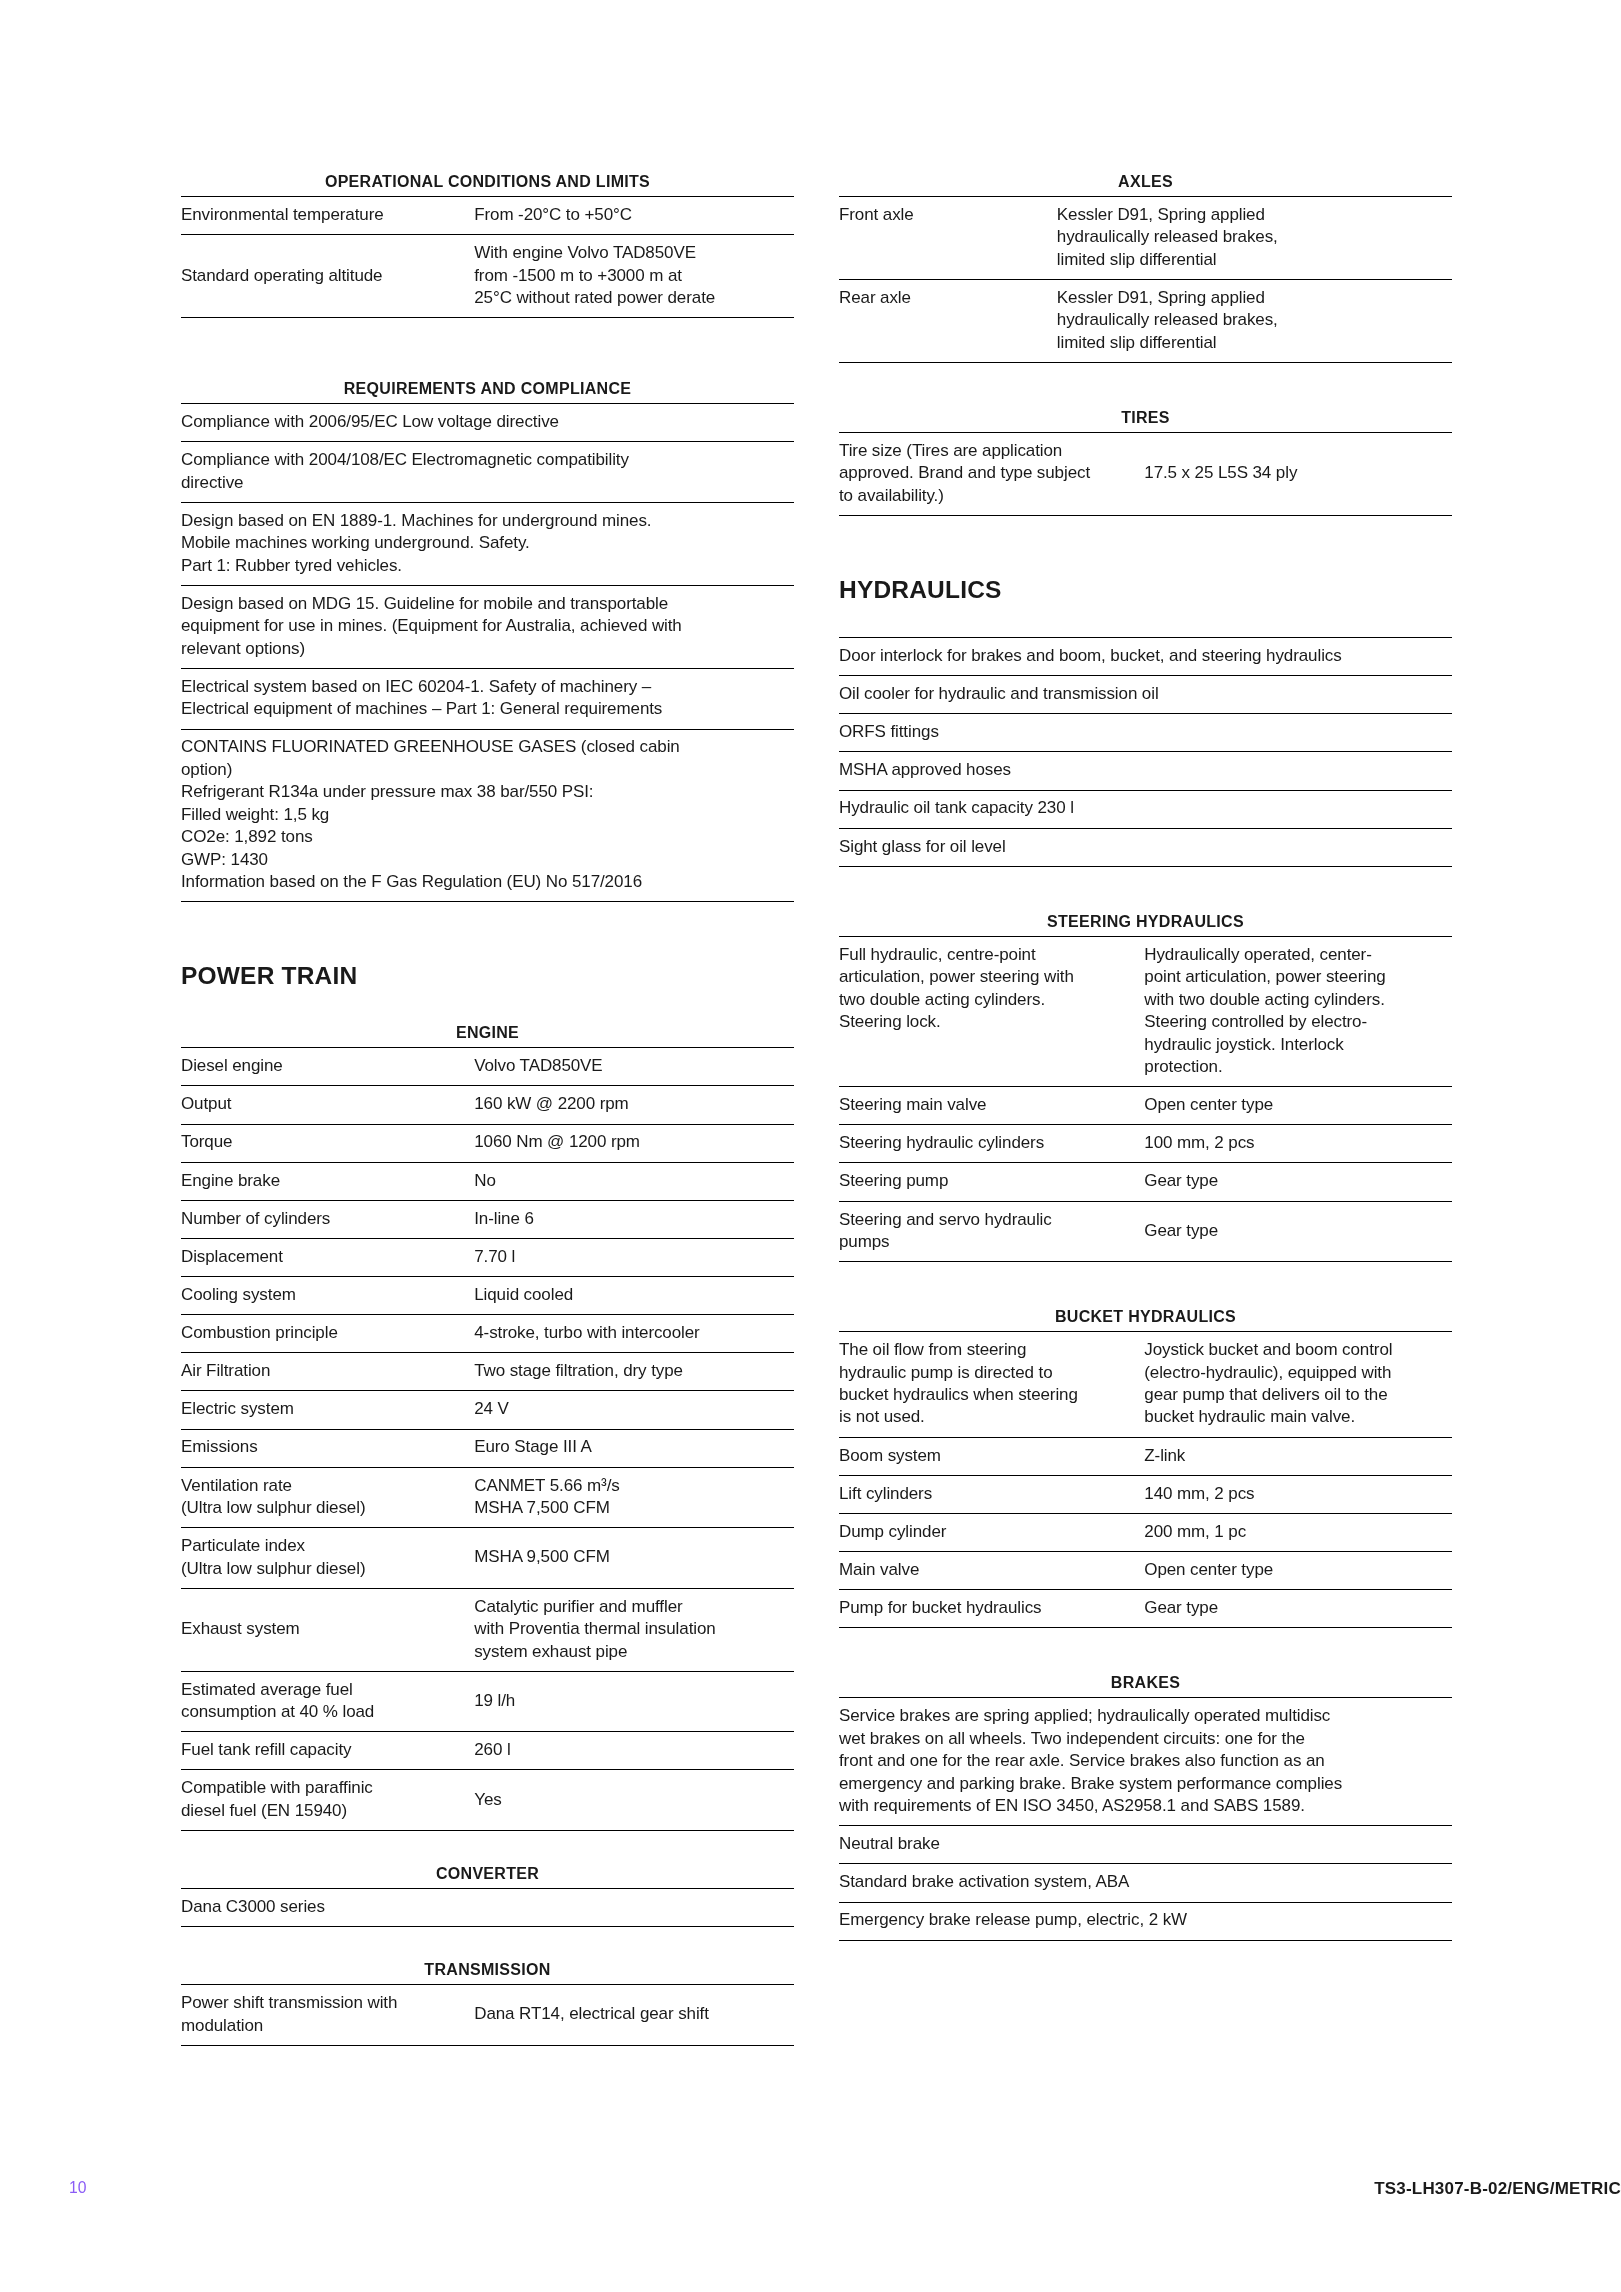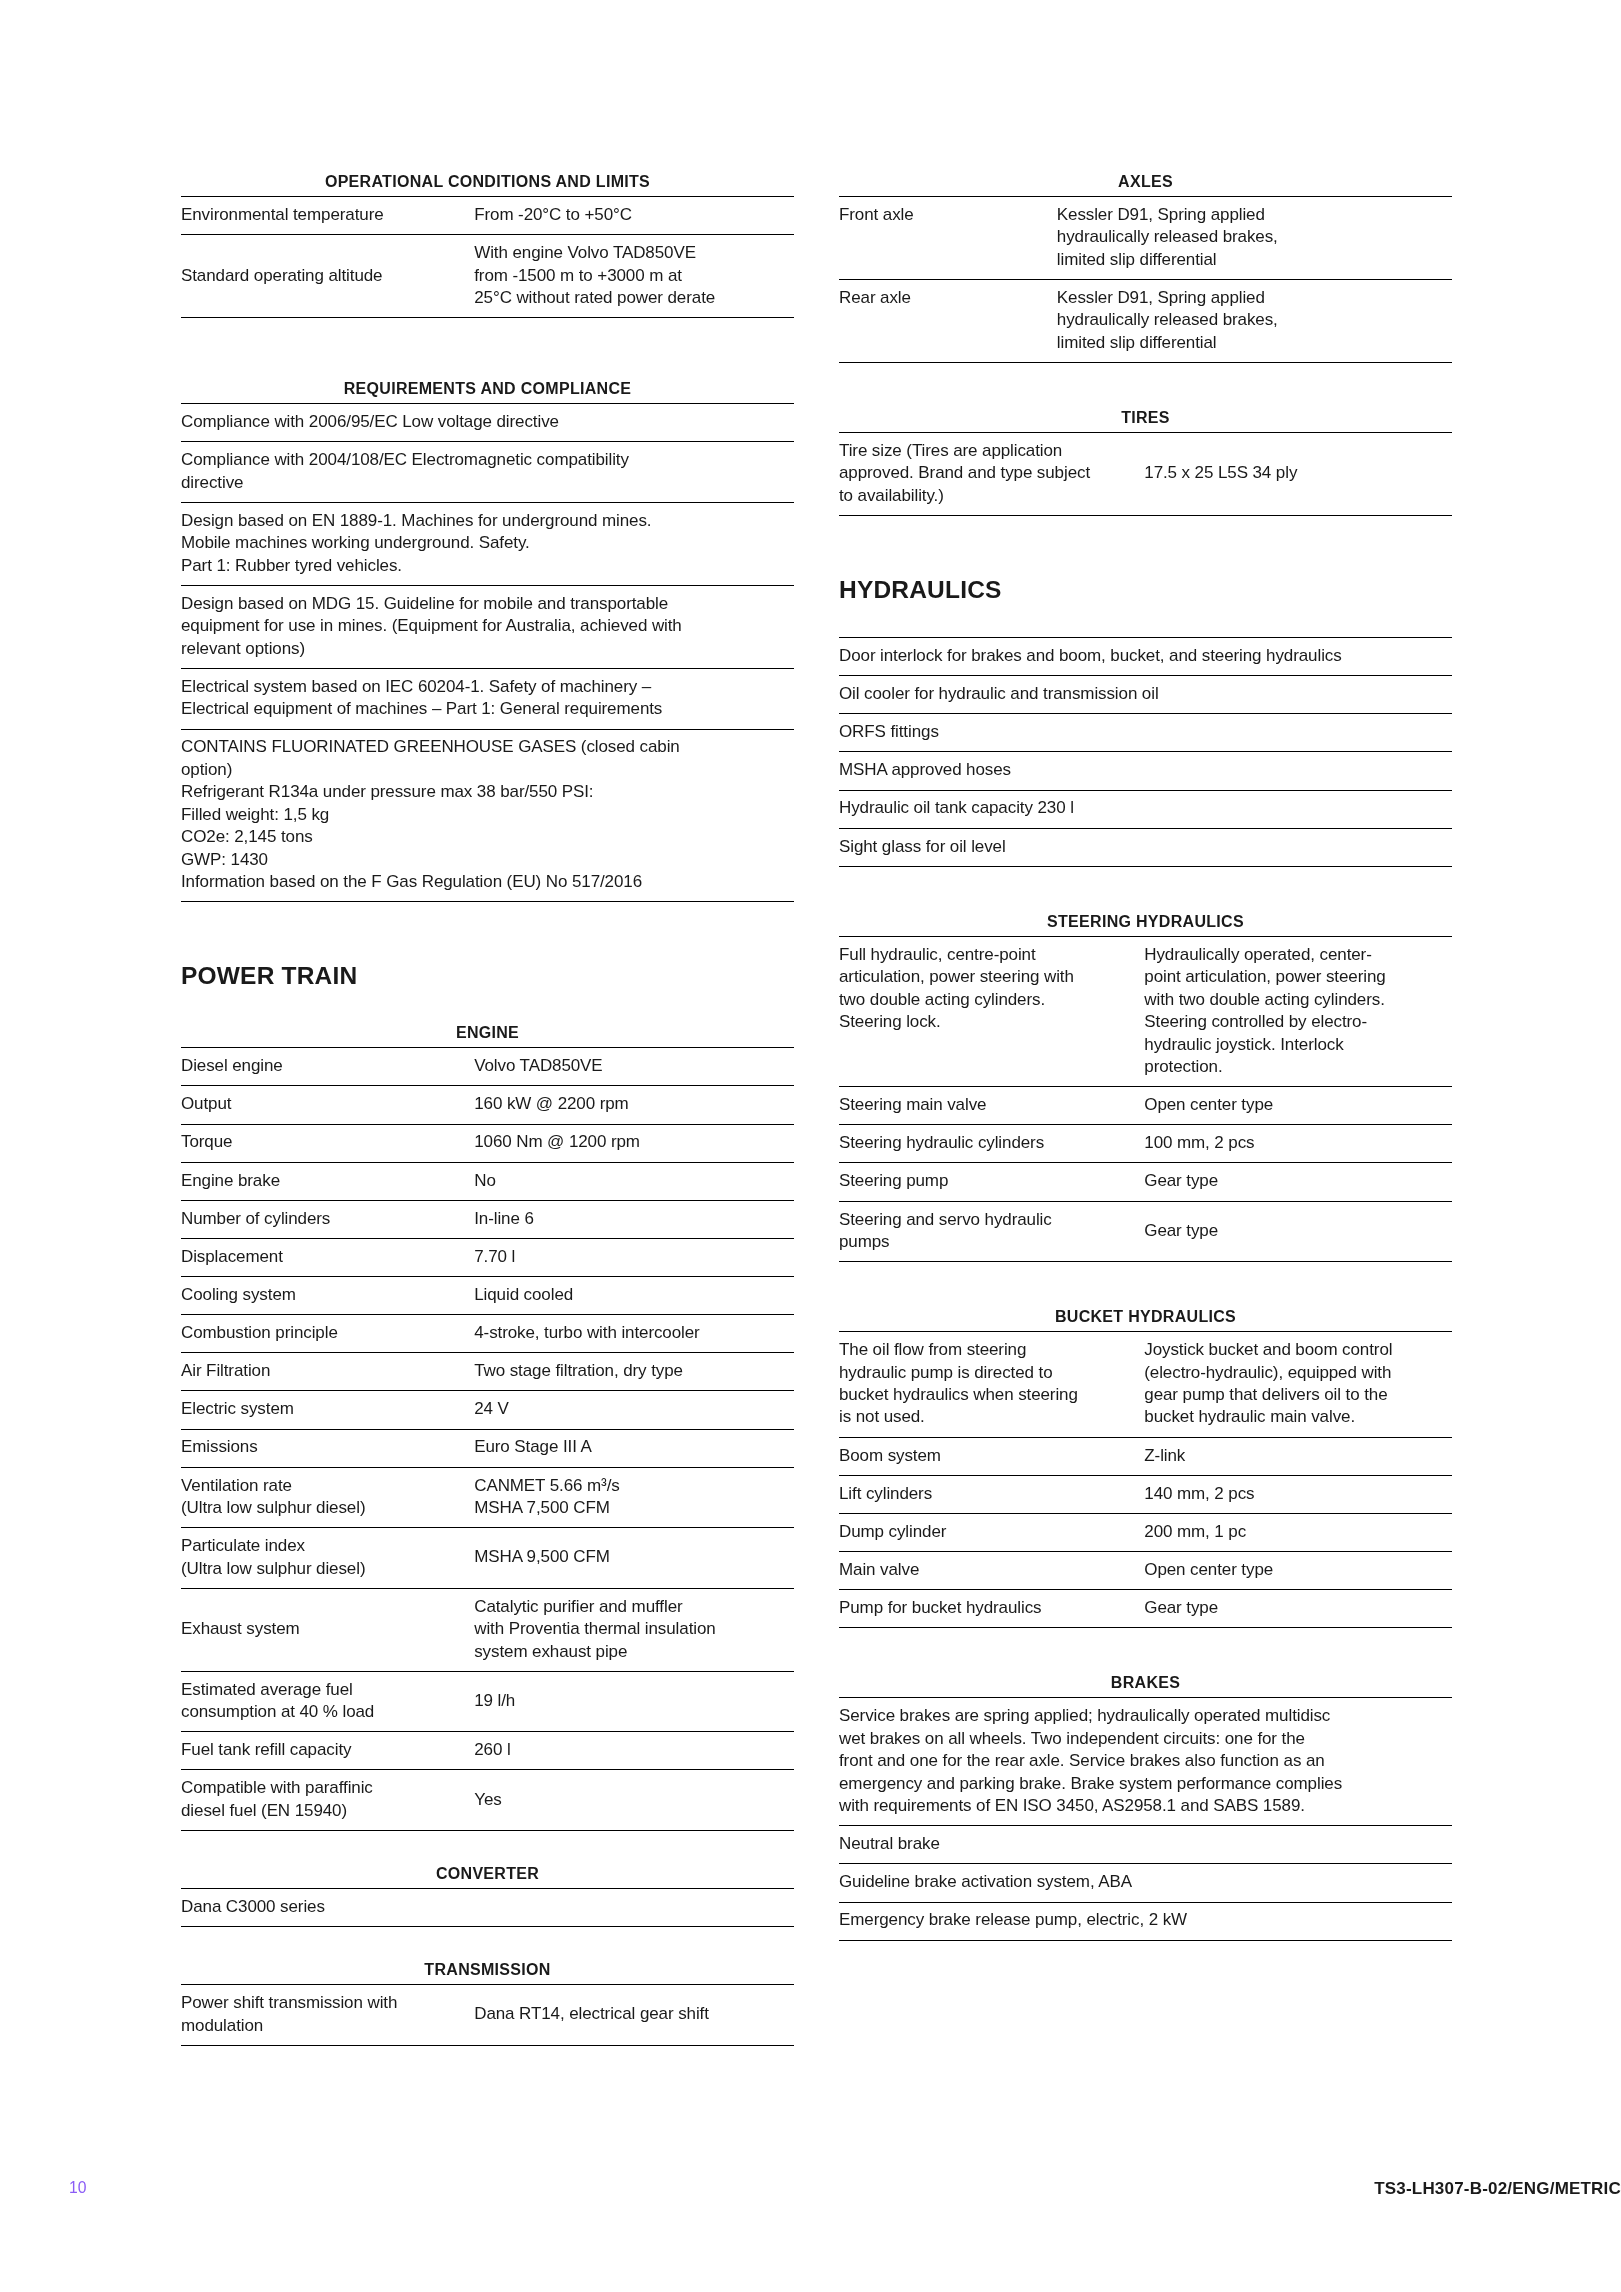--- a/index.html
+++ b/index.html
@@ -162,21 +162,21 @@
           </tr>
           <tr>
             <td class="full para">Electrical system based on IEC 60204-1. Safety of machinery –
 Electrical equipment of machines – Part 1: General requirements</td>
           </tr>
           <tr>
             <td class="full para">CONTAINS FLUORINATED GREENHOUSE GASES (closed cabin
 option)
 Refrigerant R134a under pressure max 38 bar/550 PSI:
 Filled weight: 1,5 kg
-CO2e: 2,145 tons
+CO2e: 1,892 tons
 GWP: 1430
 Information based on the F Gas Regulation (EU) No 517/2016</td>
           </tr>
         </tbody>
           </table>
       </div>
 
       <div class="gap-lg"></div>
 
       <h1 class="major">POWER TRAIN</h1>
@@ -449,21 +449,21 @@
             <td class="full para">Service brakes are spring applied; hydraulically operated multidisc
 wet brakes on all wheels. Two independent circuits: one for the
 front and one for the rear axle. Service brakes also function as an
 emergency and parking brake. Brake system performance complies
 with requirements of EN ISO 3450, AS2958.1 and SABS 1589.</td>
           </tr>
           <tr>
             <td class="full">Neutral brake</td>
           </tr>
           <tr>
-            <td class="full">Guideline brake activation system, ABA</td>
+            <td class="full">Standard brake activation system, ABA</td>
           </tr>
           <tr>
             <td class="full">Emergency brake release pump, electric, 2 kW</td>
           </tr>
         </tbody>
           </table>
       </div>
 
     </div>
   </div>

